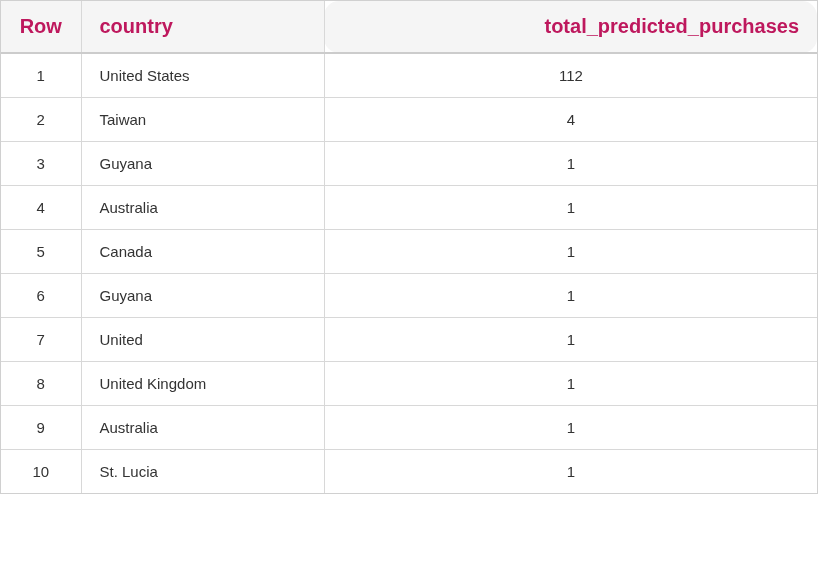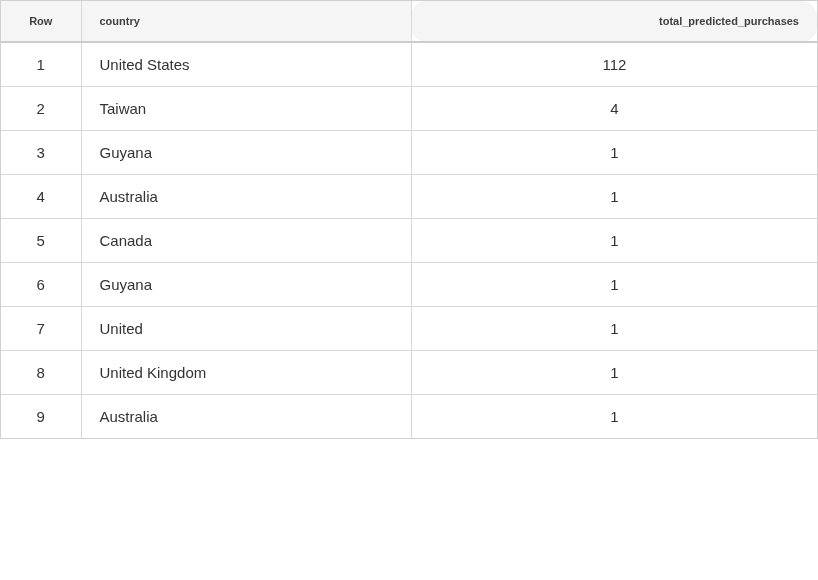--- a/index.html
+++ b/index.html
@@ -28,24 +28,24 @@
     }
 
     thead tr {
       background: #f5f5f5;
     }
 
     thead th {
       padding: 14px 18px;
       text-align: left;
       font-weight: bold;
-      font-size: 11px;
+      font-size: 20px;
       border-bottom: 2px solid #ccc;
       border-right: 1px solid #d8d8d8;
-      color: #404040;
+      color: #be185d;
     }
 
     thead th:first-child {
       text-align: center;
       width: 80px;
     }
 
     thead th:last-child {
       text-align: right;
       border-right: none;
@@ -133,15 +133,20 @@
         <tr>
           <td>8</td>
           <td>United Kingdom</td>
           <td>1</td>
         </tr>
         <tr>
           <td>9</td>
           <td>Australia</td>
           <td>1</td>
         </tr>
+        <tr>
+          <td>10</td>
+          <td>St. Lucia</td>
+          <td>1</td>
+        </tr>
       </tbody>
   </table>
 </div>
 
 </body></html>

